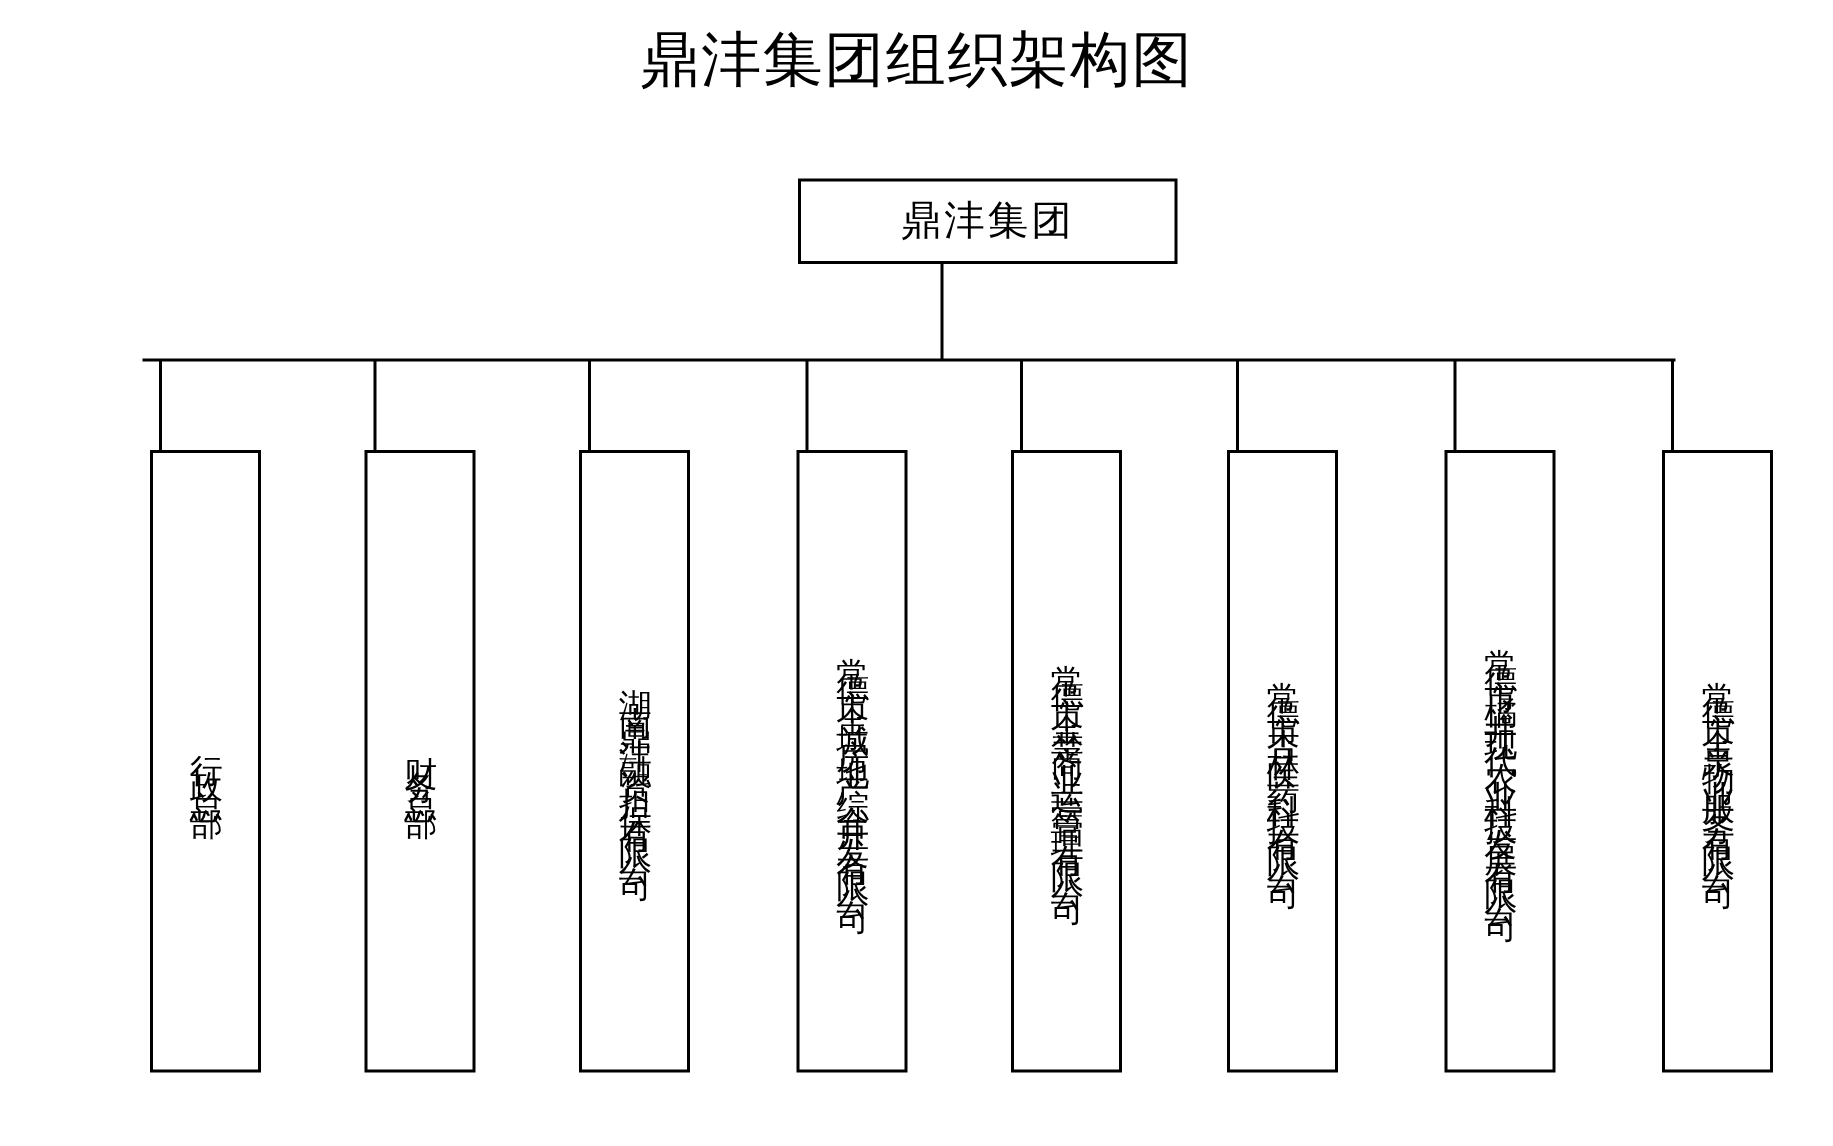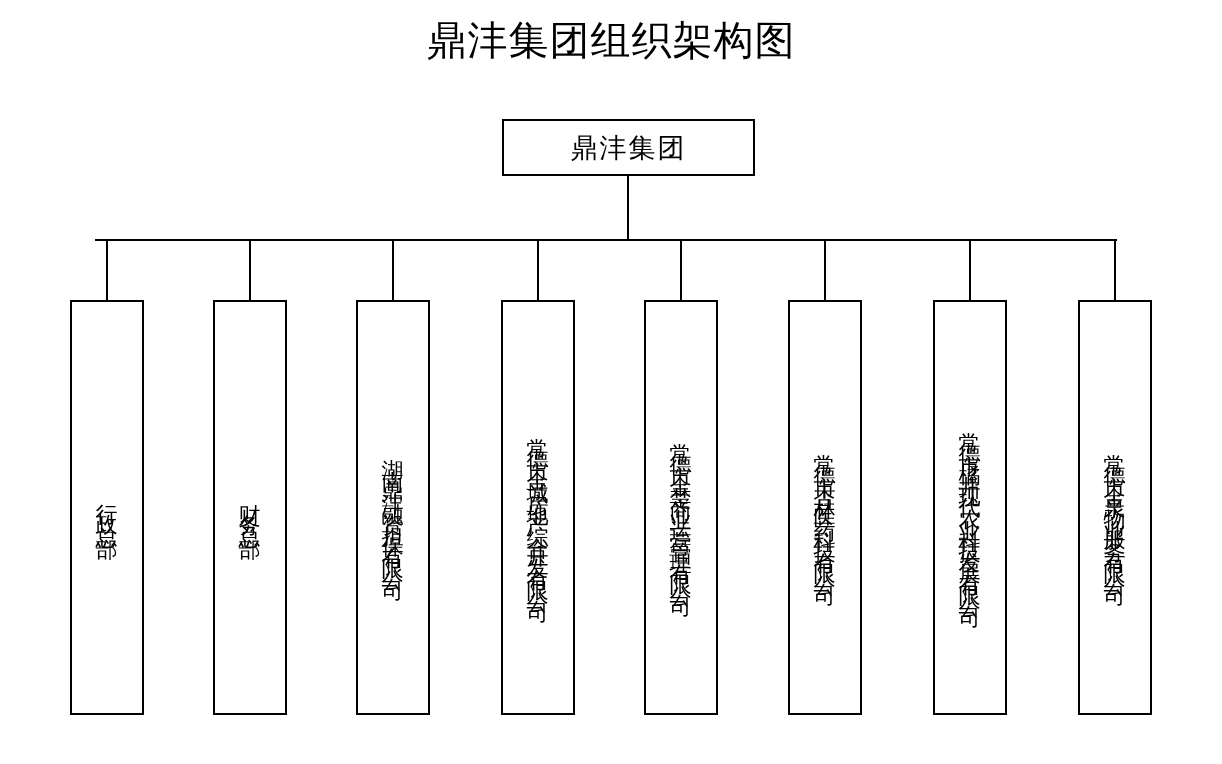--- a/index.html
+++ b/index.html
@@ -30,20 +30,21 @@
     font-weight: normal;
     letter-spacing: 1px;
     white-space: nowrap;
   }
   
   .node-box {
     position: absolute;
     box-sizing: border-box;
     border: 2px solid #000000;
     background: #ffffff;
+    margin-left: 30px;
   }
   #root-node {
     left: 502px;
     top: 119px;
     width: 253px;
     height: 57px;
     display: flex;
     align-items: center;
     justify-content: center;
   }

